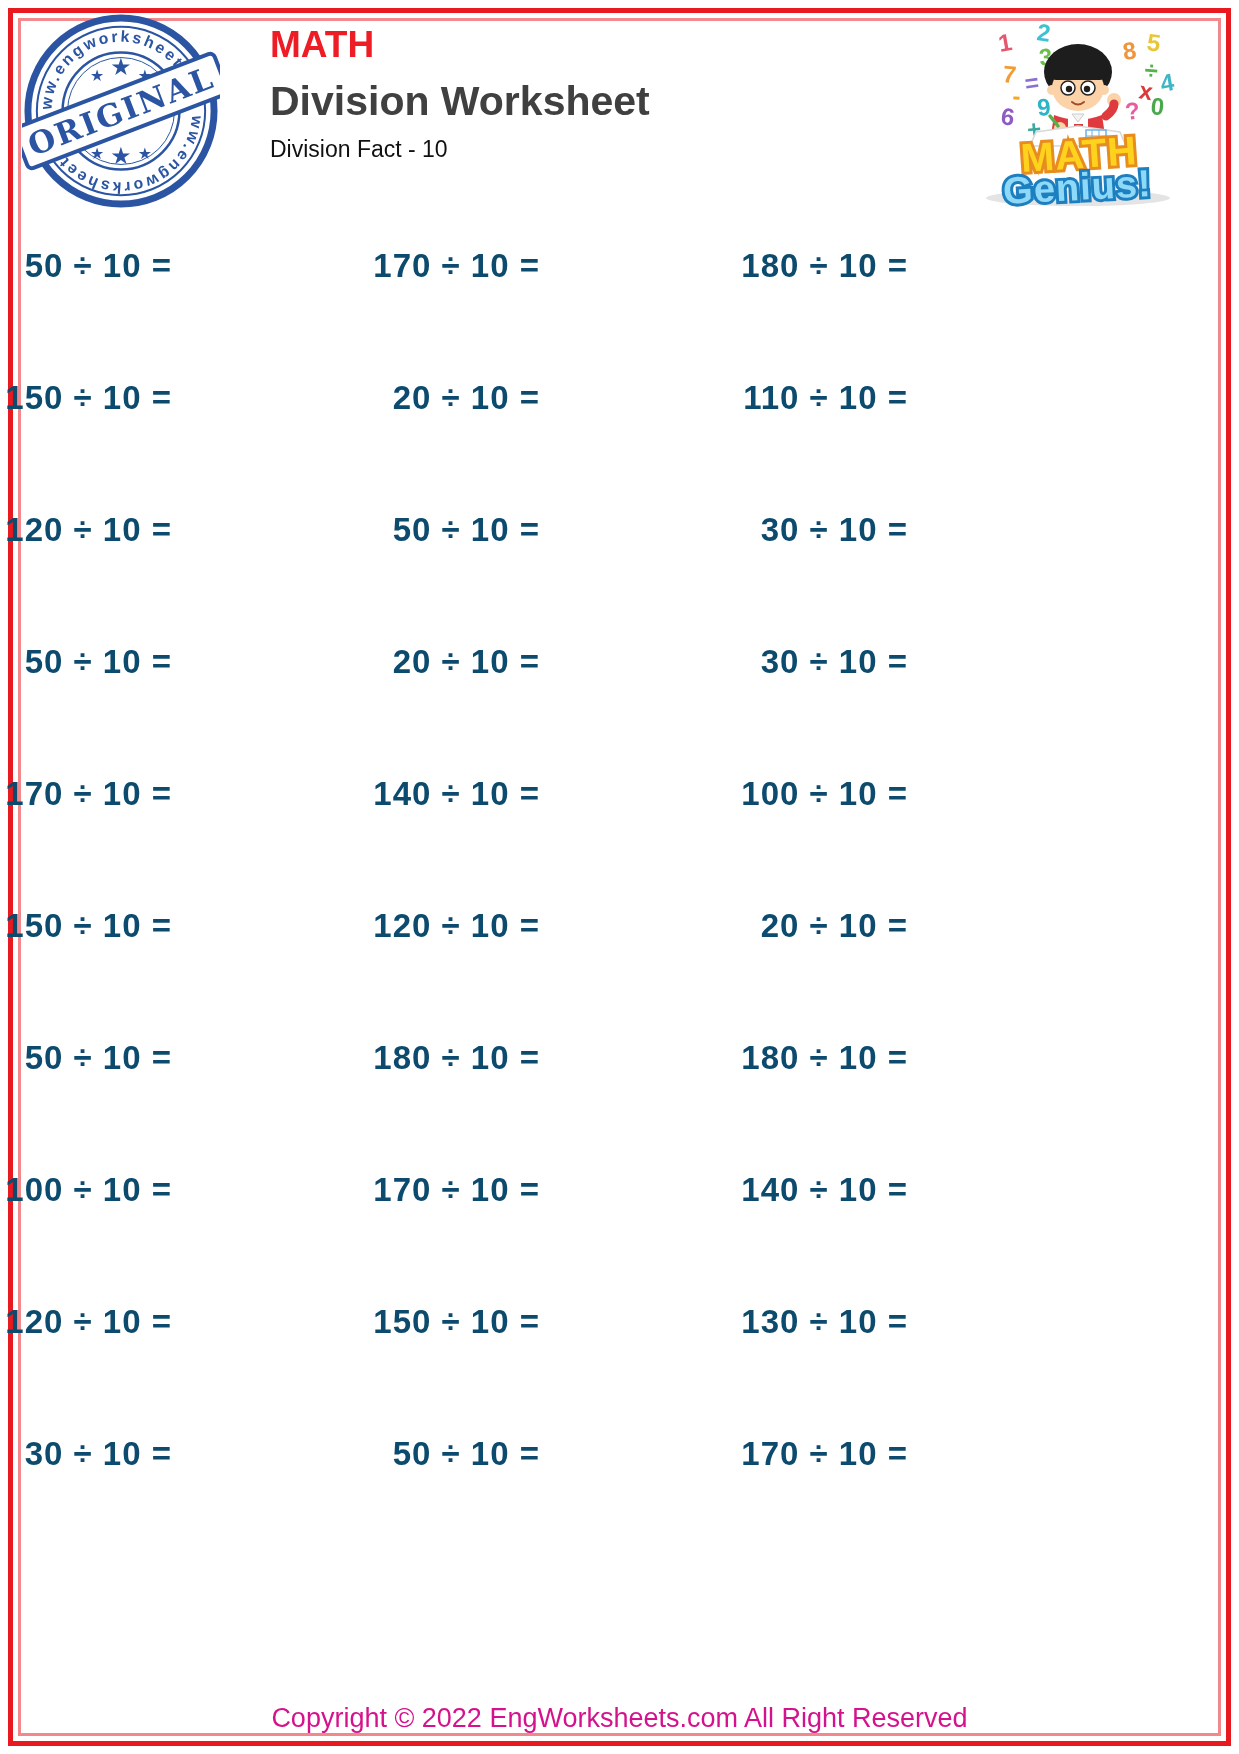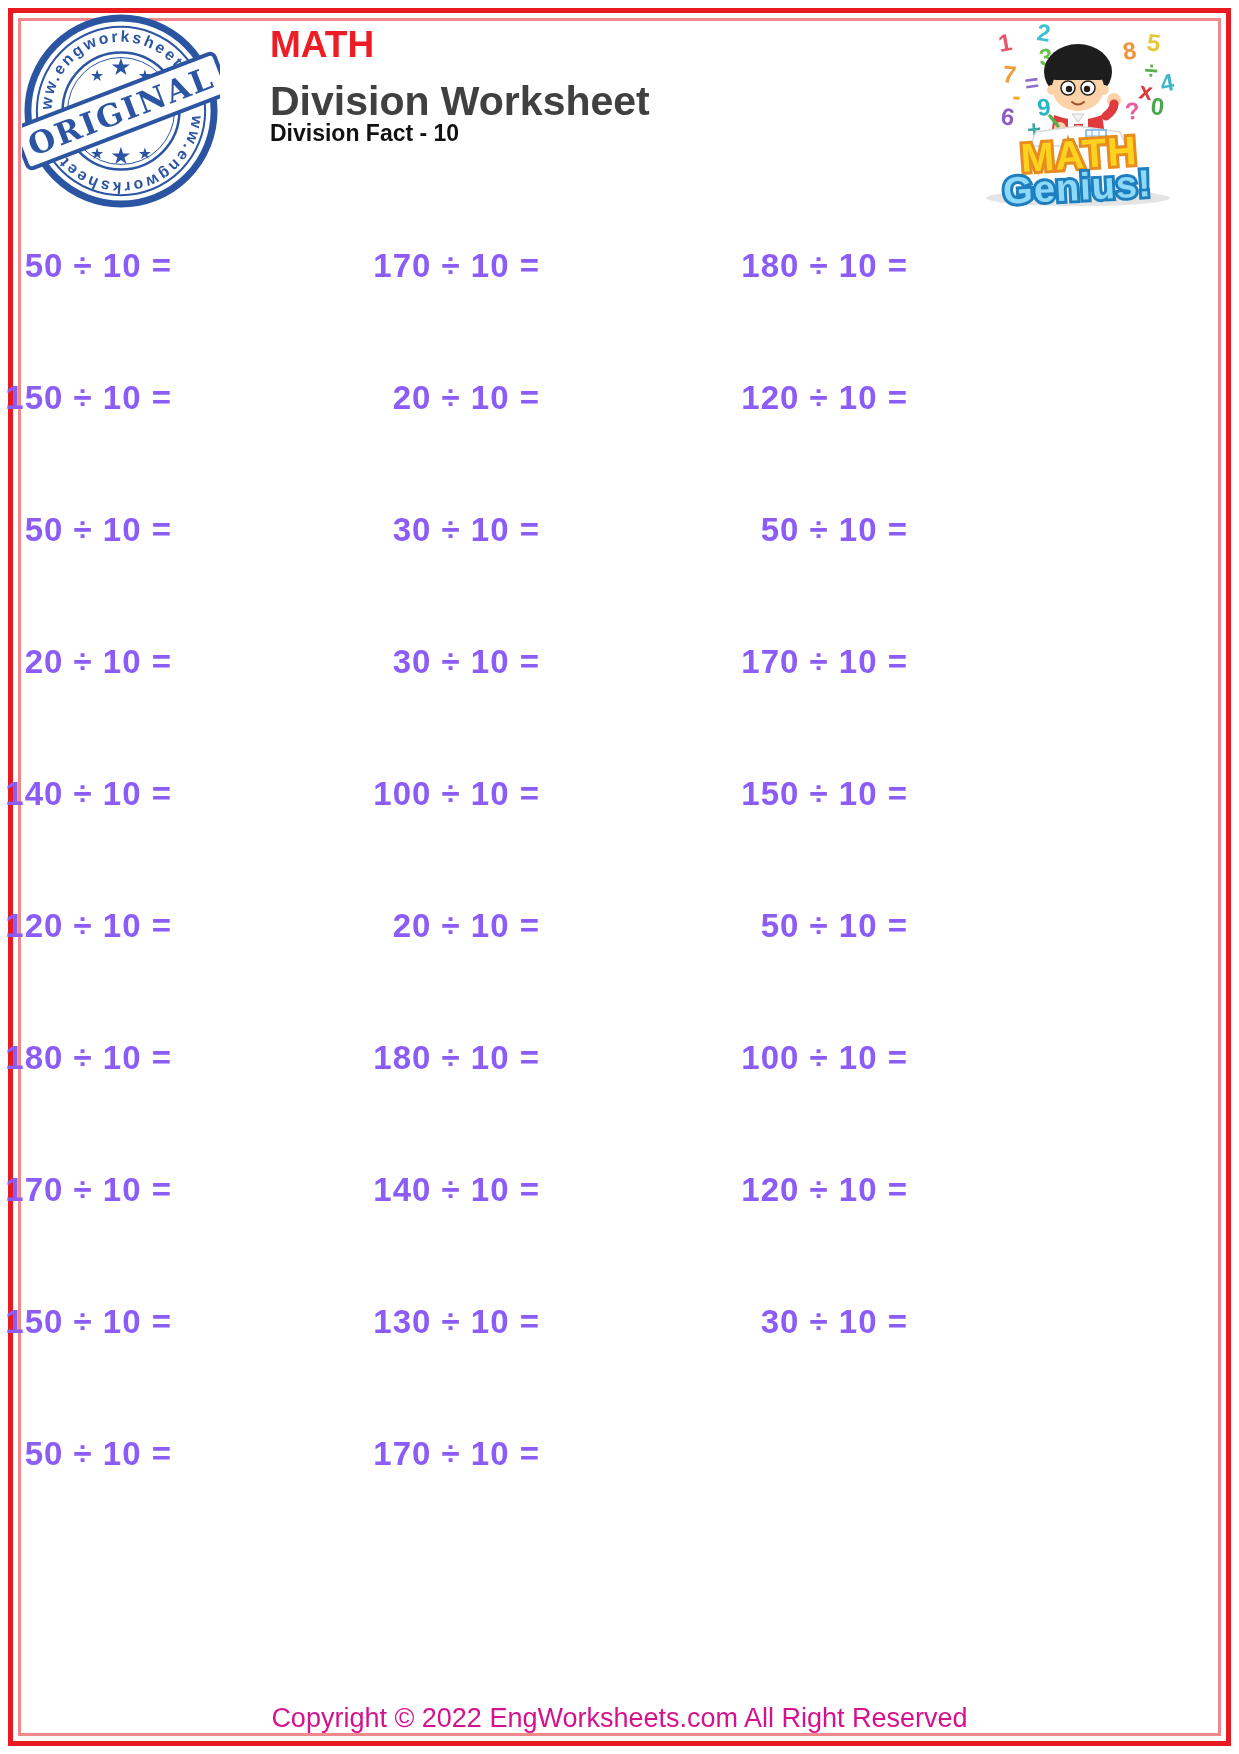--- a/index.html
+++ b/index.html
@@ -7,28 +7,28 @@
   .page { position:relative; width:1239px; height:1754px; background:#fff; }
 
   .border-outer { position:absolute; inset:8px; border:5px solid #e8191f; pointer-events:none; }
   .border-inner { position:absolute; inset:18px; border:3px solid #f0888c; pointer-events:none; }
 
   .stamp { position:absolute; left:22px; top:12px; width:198px; height:198px; }
 
   .header-text { position:absolute; left:270px; top:26px; }
   .h-title    { color:#ee1c25; font-weight:bold; font-size:37px; line-height:1.0; }
   .h-subtitle { color:#404040; font-weight:bold; font-size:41px; line-height:1.0; margin-top:18px; }
-  .h-topic    { color:#111111; font-weight:bold; font-size:23px; line-height:1.0; }
+  .h-topic    { color:#111111; font-weight:normal; font-size:23px; line-height:1.0; margin-top:16px; }
 
   .genius-logo { position:absolute; left:968px; top:20px; width:220px; height:190px; }
 
   .problems { position:absolute; top:200px; left:30px; display:grid;
               grid-template-columns:368px 368px 368px; grid-auto-rows:132px; }
   .problem  { display:flex; align-items:center; justify-content:flex-end;
-              padding-right:226px; font-weight:bold; font-size:33px; color:#8b5cf6;
+              padding-right:226px; font-weight:bold; font-size:33px; color:#0c4a6e;
               letter-spacing:1px; white-space:nowrap; }
 
   .footer { position:absolute; left:0; right:0; bottom:20px; text-align:center;
             color:#d5128d; font-weight:normal; font-size:27px; }
 
   .stamp text, .genius-logo text { font-family:"Liberation Sans", sans-serif; }
   .stamp .curve { font-size:16px; font-weight:bold; letter-spacing:2.5px; fill:#2b55a2; }
   .stamp .banner-label { font-family:"DejaVu Serif", serif; font-weight:bold; font-size:31px; letter-spacing:2px; fill:#2b55a2; }
   .stamp .star { fill:#2b55a2; }
   .glogo-math   { font-weight:bold; font-size:40px; fill:#ffd21e; stroke:#e78c1e; stroke-width:6px; paint-order:stroke; letter-spacing:1px; }
@@ -128,20 +128,21 @@
     <text class="glogo-math" x="112" y="148" text-anchor="middle" transform="rotate(-4 112 148)">MATH</text>
     <text class="glogo-genius" x="110" y="180" text-anchor="middle" transform="rotate(-3 110 180)">Genius!</text>
   </svg>
 
   <div class="problems">
     <div class="problem">50 ÷ 10 =</div>
     <div class="problem">170 ÷ 10 =</div>
     <div class="problem">180 ÷ 10 =</div>
     <div class="problem">150 ÷ 10 =</div>
     <div class="problem">20 ÷ 10 =</div>
+    <div class="problem">110 ÷ 10 =</div>
     <div class="problem">120 ÷ 10 =</div>
     <div class="problem">50 ÷ 10 =</div>
     <div class="problem">30 ÷ 10 =</div>
     <div class="problem">50 ÷ 10 =</div>
     <div class="problem">20 ÷ 10 =</div>
     <div class="problem">30 ÷ 10 =</div>
     <div class="problem">170 ÷ 10 =</div>
     <div class="problem">140 ÷ 10 =</div>
     <div class="problem">100 ÷ 10 =</div>
     <div class="problem">150 ÷ 10 =</div>

